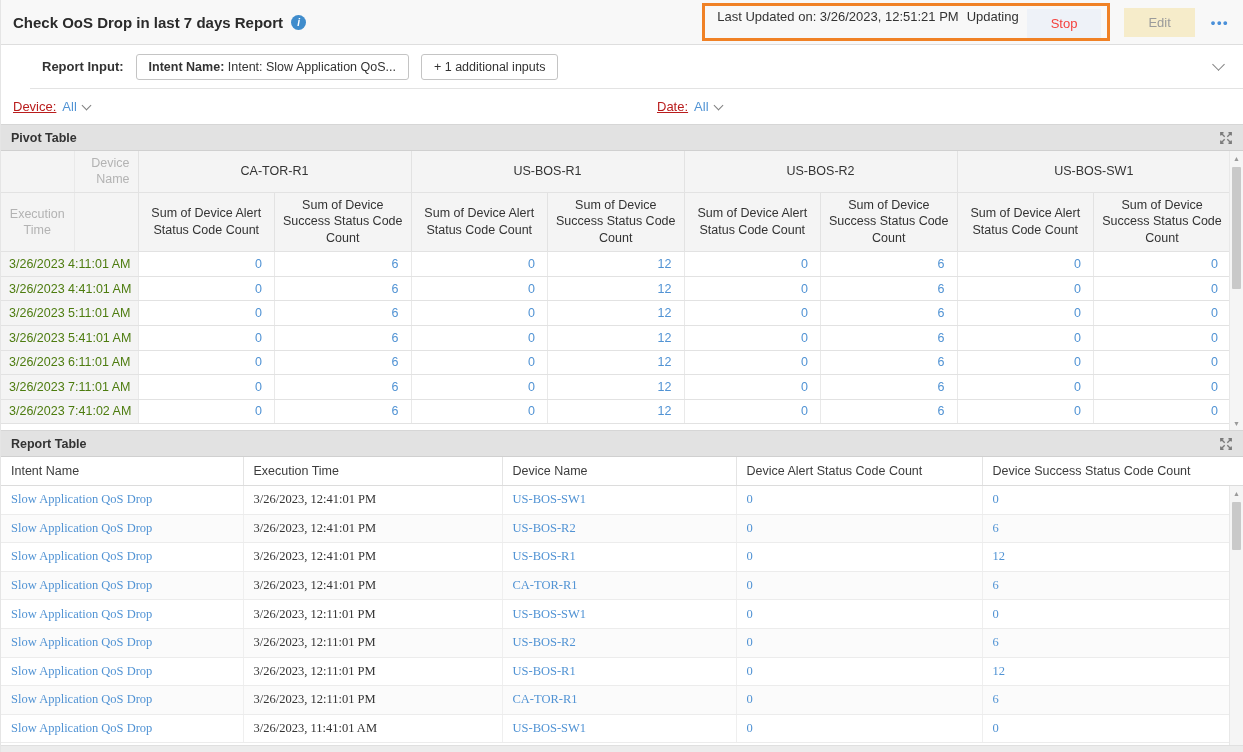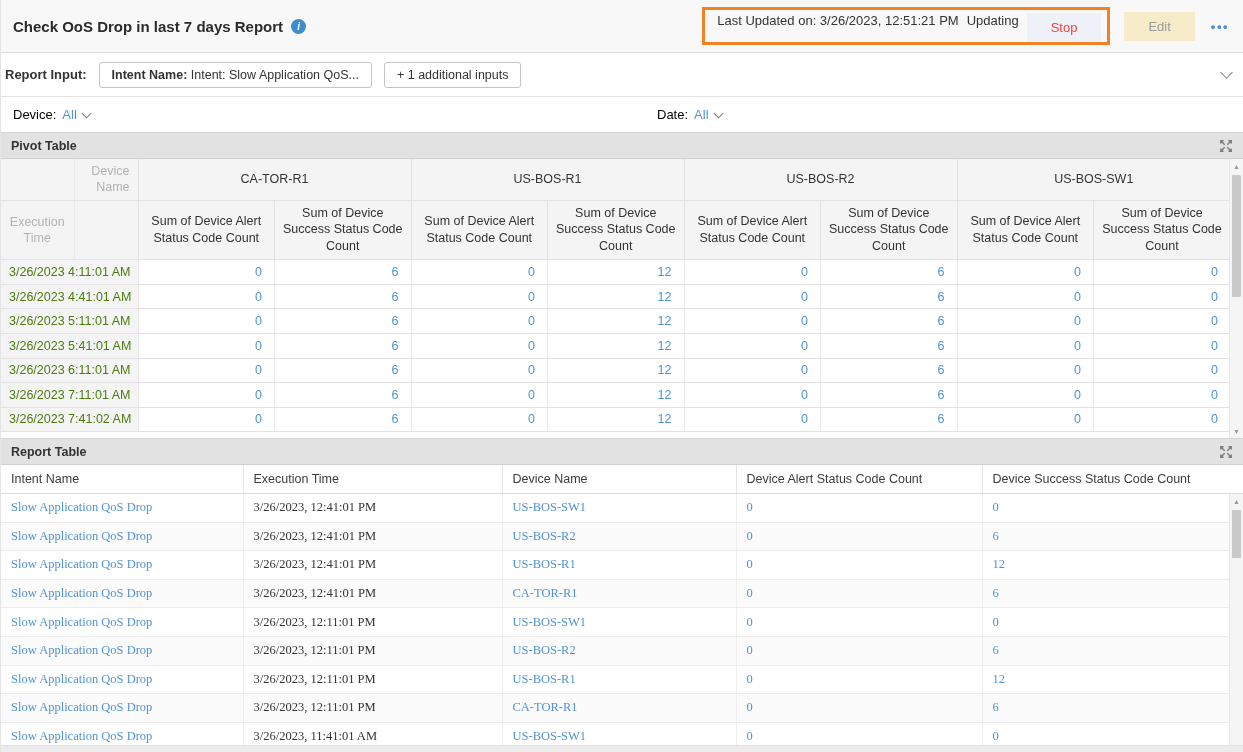--- a/index.html
+++ b/index.html
@@ -1,47 +1,47 @@
 <!DOCTYPE html>
 <html><head>
 <meta charset="utf-8">
 <style>
   * { box-sizing: border-box; margin: 0; padding: 0; }
   html, body { width: 1243px; height: 752px; overflow: hidden; }
   body { font-family: "Liberation Sans", "DejaVu Sans", sans-serif; font-size: 13px; color: #333; background: #fff; }
   .app { width: 1243px; height: 752px; display: flex; flex-direction: column; border-left: 1px solid #e5e5e5; }
 
   
-  .topbar { height: 53px; background: #f8f8f8; border-bottom: 1px solid #dedede; display: flex; align-items: center; justify-content: space-between; padding: 0 12px 0 12px; flex: 0 0 auto; }
+  .topbar { height: 45px; background: #f8f8f8; border-bottom: 1px solid #dedede; display: flex; align-items: center; justify-content: space-between; padding: 0 12px 0 12px; flex: 0 0 auto; }
   .topbar-left { display: flex; align-items: center; gap: 8px; }
   .page-title { font-size: 15px; font-weight: bold; color: #2b2b2b; }
   .info-icon { width: 15px; height: 15px; border-radius: 50%; background: #3f8ccc; color: #fff; font-size: 10px; font-weight: bold; font-style: italic; display: inline-flex; align-items: center; justify-content: center; cursor: pointer; }
   .topbar-right { display: flex; align-items: center; gap: 14px; }
   .updated-box { display: flex; align-items: flex-start; gap: 8px; border: 3px solid #f08125; background: #f8f8f8; padding: 3px 6px 3px 12px; height: 38px; }
   .updated-text { color: #333; font-size: 13px; white-space: nowrap; }
   .updating-text { color: #333; font-size: 13px; }
   .stop-btn { background: #eef2f8; color: #f5413d; border: none; font-size: 13px; padding: 7px 24px; cursor: pointer; font-family: inherit; }
   .edit-btn { background: #f6ecca; color: #9b9b9b; border: none; font-size: 13px; padding: 7px 24px; cursor: pointer; font-family: inherit; }
   .more-dots { color: #4a90d9; font-size: 13px; font-weight: bold; letter-spacing: 1.5px; cursor: pointer; padding: 4px 2px; }
 
   
-  .input-row { height: 44px; background: #fff; border-bottom: 1px solid #e3e3e3; display: flex; align-items: center; gap: 12px; padding: 0 4px; flex: 0 0 auto; }
+  .input-row { height: 44px; background: #fff; border-bottom: 1px solid #e3e3e3; display: flex; align-items: center; gap: 12px; padding: 0 12px; flex: 0 0 auto; margin-left: 29px; }
   .input-label { font-weight: bold; color: #333; }
   .chip { border: 1px solid #c4c4c4; border-radius: 3px; padding: 5px 12px; font-size: 12.5px; color: #333; background: #fff; cursor: pointer; white-space: nowrap; }
   .chip b { font-weight: bold; }
   .row-spacer { flex: 1; }
   .chev { width: 7px; height: 7px; border-right: 1.6px solid #808080; border-bottom: 1.6px solid #808080; transform: rotate(45deg); display: inline-block; }
   .collapse-chev { width: 9px; height: 9px; margin: -4px 8px 0 0; cursor: pointer; }
 
   
   .filter-row { height: 35px; background: #fff; display: flex; align-items: center; flex: 0 0 auto; position: relative; }
   .filter-group { display: flex; align-items: center; gap: 6px; cursor: pointer; }
   .filter-device { margin-left: 12px; }
   .filter-date { position: absolute; left: 656px; }
-  .filter-label { color: #000000; }
+  .filter-label { color: #b91c1c; text-decoration: underline; }
   .filter-value { color: #5193d4; }
   .filter-chev { margin-top: -3px; }
 
   
   .section-bar { height: 27px; background: #e2e2e2; border-top: 1px solid #d6d6d6; border-bottom: 1px solid #d0d0d0; display: flex; align-items: center; justify-content: space-between; padding: 0 10px; flex: 0 0 auto; }
   .section-title { font-weight: bold; font-size: 12.5px; color: #333; }
   .expand-icon { cursor: pointer; display: flex; align-items: center; }
 
   
   .pivot-wrap { height: 279px; position: relative; overflow: hidden; flex: 0 0 auto; background: #fff; }

